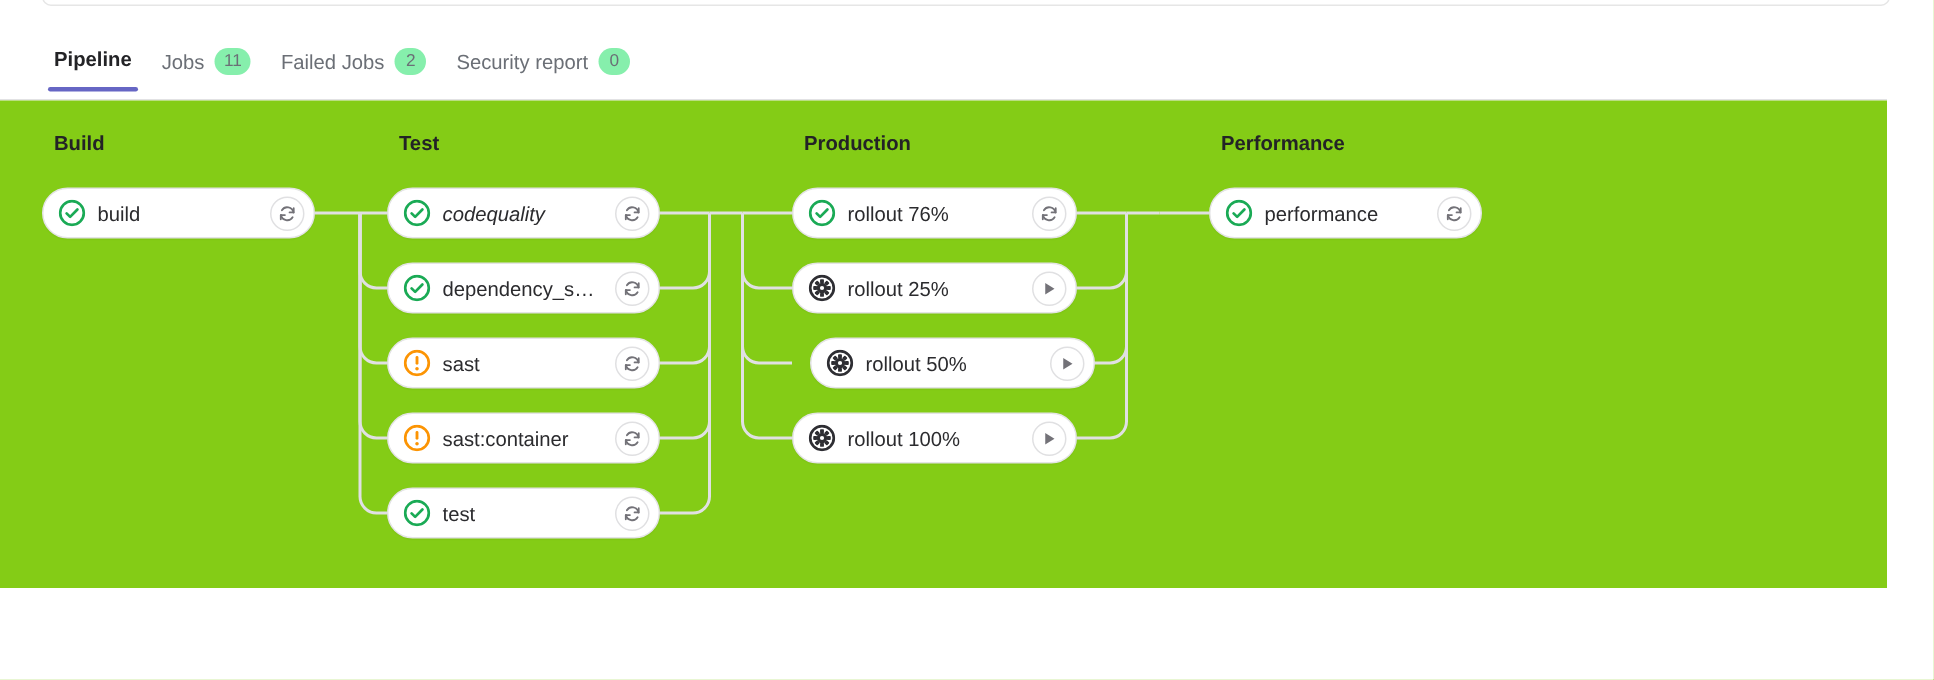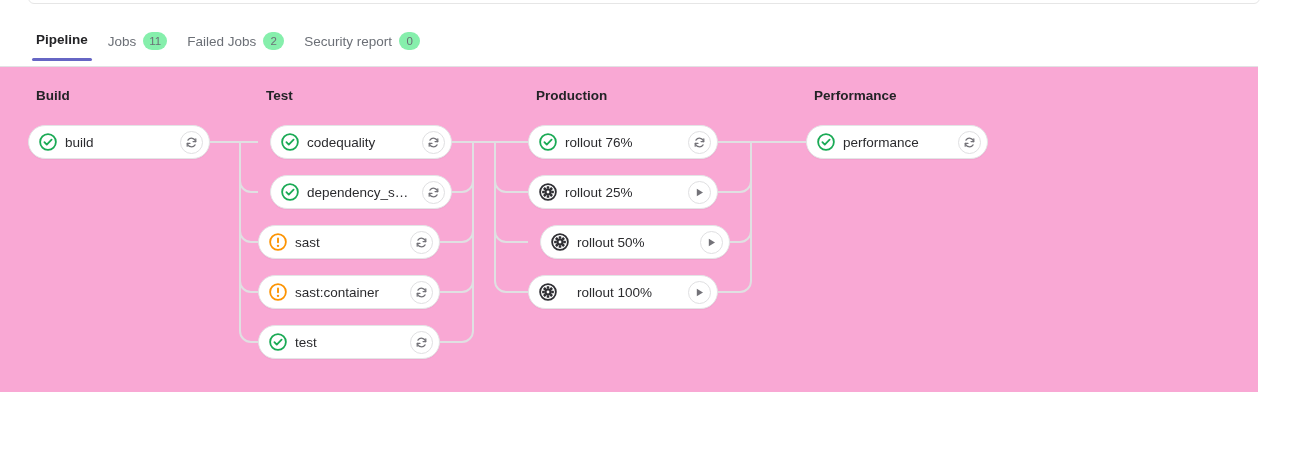--- a/index.html
+++ b/index.html
@@ -38,21 +38,21 @@
   .badge {
     display: inline-flex; align-items: center; justify-content: center;
     min-width: 21px; height: 18px; padding: 0 6px;
     background: #86efac; color: #6b6f76;
     border-radius: 9px; font-size: 11.5px; font-weight: normal;
   }
 
   
   .panel {
     position: absolute; left: 0; top: 67px; width: 1258px; height: 325px;
-    background: #f9a8d4;
+    background: #84cc16;
   }
 
   .graph { position: relative; width: 100%; height: 100%; }
   .links { position: absolute; inset: 0; width: 100%; height: 100%; }
 
   .stage { position: absolute; top: 0; }
   .stage-title {
     position: absolute; top: 21px; left: 8px;
     font-size: 13.5px; font-weight: bold; color: #232326; white-space: nowrap;
   }
@@ -152,40 +152,40 @@
                   <path d="M2.9 9.0 A5.2 5.2 0 0 0 12.4 10.9"></path>
                   <path d="M13.3 3.4 L13.3 6.9 L9.9 6.9"></path>
                   <path d="M2.7 12.6 L2.7 9.1 L6.1 9.1"></path>
                 </svg>
               </span>
             </button>
           </div>
         </div>
         <div class="stage" style="left: 258px; width: 182px; height: 100%;">
           <div class="stage-title">Test</div>
-          <div class="job" style="left: 12px; top: 58px; width: 182px;">
+          <div class="job" style="left: 0px; top: 58px; width: 182px; font-style: italic;">
             <span style="display: flex;">
               <svg class="status-icon" viewBox="0 0 16 16">
                 <circle cx="8" cy="8" r="7" fill="none" stroke="#1aaa55" stroke-width="1.6"></circle>
                 <path d="M4.8 8.2 L6.9 10.3 L11.2 5.9" fill="none" stroke="#1aaa55" stroke-width="1.6" stroke-linecap="round" stroke-linejoin="round"></path>
               </svg>
             </span>
             <span class="job-label">codequality</span>
             <button class="action-btn">
               <span style="display:flex">
                 <svg viewBox="0 0 16 16" fill="none" stroke="#737278" stroke-width="1.5" stroke-linecap="round" stroke-linejoin="round">
                   <path d="M13.1 7.0 A5.2 5.2 0 0 0 3.6 5.1"></path>
                   <path d="M2.9 9.0 A5.2 5.2 0 0 0 12.4 10.9"></path>
                   <path d="M13.3 3.4 L13.3 6.9 L9.9 6.9"></path>
                   <path d="M2.7 12.6 L2.7 9.1 L6.1 9.1"></path>
                 </svg>
               </span>
             </button>
           </div>
-          <div class="job" style="left: 12px; top: 108px; width: 182px; justify-content: flex-end;">
+          <div class="job" style="left: 0px; top: 108px; width: 182px; justify-content: flex-end;">
             <span style="display: flex;">
               <svg class="status-icon" viewBox="0 0 16 16">
                 <circle cx="8" cy="8" r="7" fill="none" stroke="#1aaa55" stroke-width="1.6"></circle>
                 <path d="M4.8 8.2 L6.9 10.3 L11.2 5.9" fill="none" stroke="#1aaa55" stroke-width="1.6" stroke-linecap="round" stroke-linejoin="round"></path>
               </svg>
             </span>
             <span class="job-label">dependency_s…</span>
             <button class="action-btn">
               <span style="display:flex">
                 <svg viewBox="0 0 16 16" fill="none" stroke="#737278" stroke-width="1.5" stroke-linecap="round" stroke-linejoin="round">
@@ -321,21 +321,21 @@
             </span>
             <span class="job-label">rollout 50%</span>
             <button class="action-btn">
               <span style="display:flex">
                 <svg viewBox="0 0 16 16">
                   <path d="M4.7 3.3 L12.3 8 L4.7 12.7 Z" fill="#737278"></path>
                 </svg>
               </span>
             </button>
           </div>
-          <div class="job" style="left: 0px; top: 208px; width: 190px; gap: 12px;">
+          <div class="job" style="left: 0px; top: 208px; width: 190px;">
             <span style="display: flex;">
               <svg class="status-icon" viewBox="0 0 16 16">
                 <circle cx="8" cy="8" r="7" fill="none" stroke="#2e2e33" stroke-width="1.6"></circle>
                 <rect x="10.9" y="6.85" width="2.3" height="2.3" rx="0.5" fill="#2e2e33" transform="rotate(0 12.05 8)"></rect>
                 <rect x="9.713782463805517" y="9.713782463805517" width="2.3" height="2.3" rx="0.5" fill="#2e2e33" transform="rotate(45 10.863782463805517 10.863782463805517)"></rect>
                 <rect x="6.85" y="10.9" width="2.3" height="2.3" rx="0.5" fill="#2e2e33" transform="rotate(90 8 12.05)"></rect>
                 <rect x="3.986217536194483" y="9.713782463805517" width="2.3" height="2.3" rx="0.5" fill="#2e2e33" transform="rotate(135 5.136217536194483 10.863782463805517)"></rect>
                 <rect x="2.8000000000000003" y="6.85" width="2.3" height="2.3" rx="0.5" fill="#2e2e33" transform="rotate(180 3.95 8)"></rect>
                 <rect x="3.986217536194482" y="3.986217536194483" width="2.3" height="2.3" rx="0.5" fill="#2e2e33" transform="rotate(225 5.136217536194482 5.136217536194483)"></rect>
                 <rect x="6.85" y="2.8000000000000003" width="2.3" height="2.3" rx="0.5" fill="#2e2e33" transform="rotate(270 7.999999999999999 3.95)"></rect>

